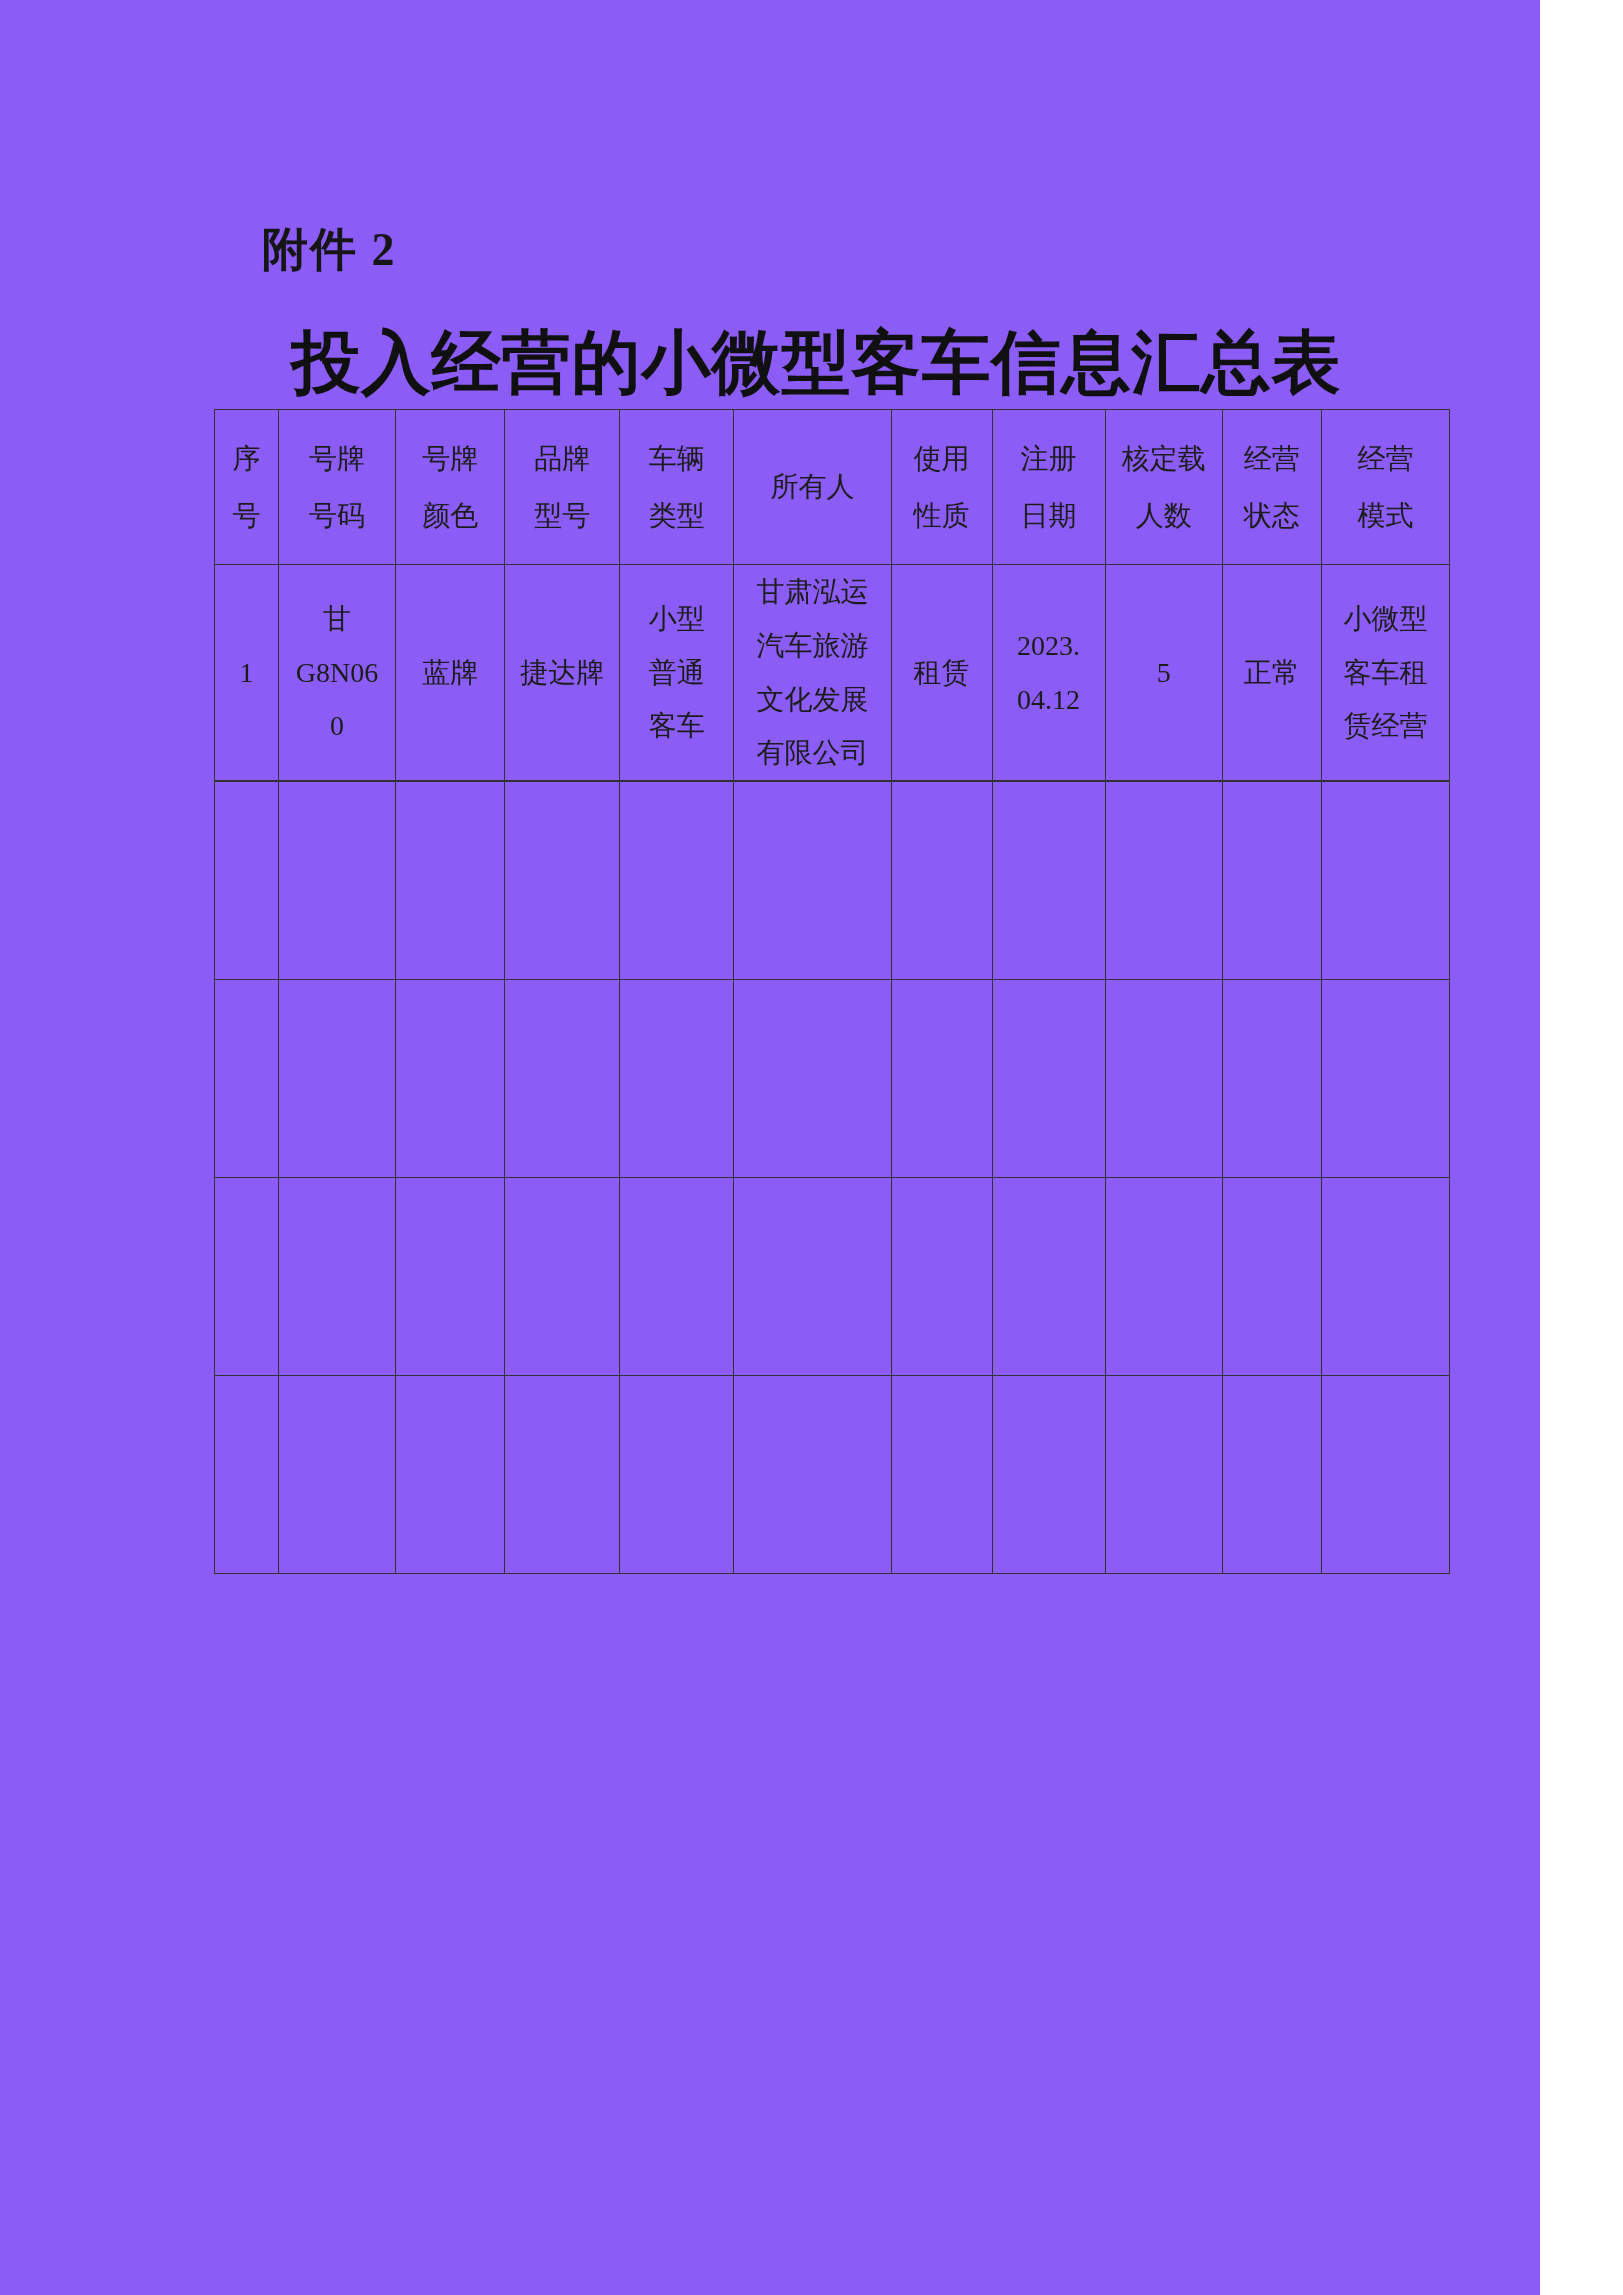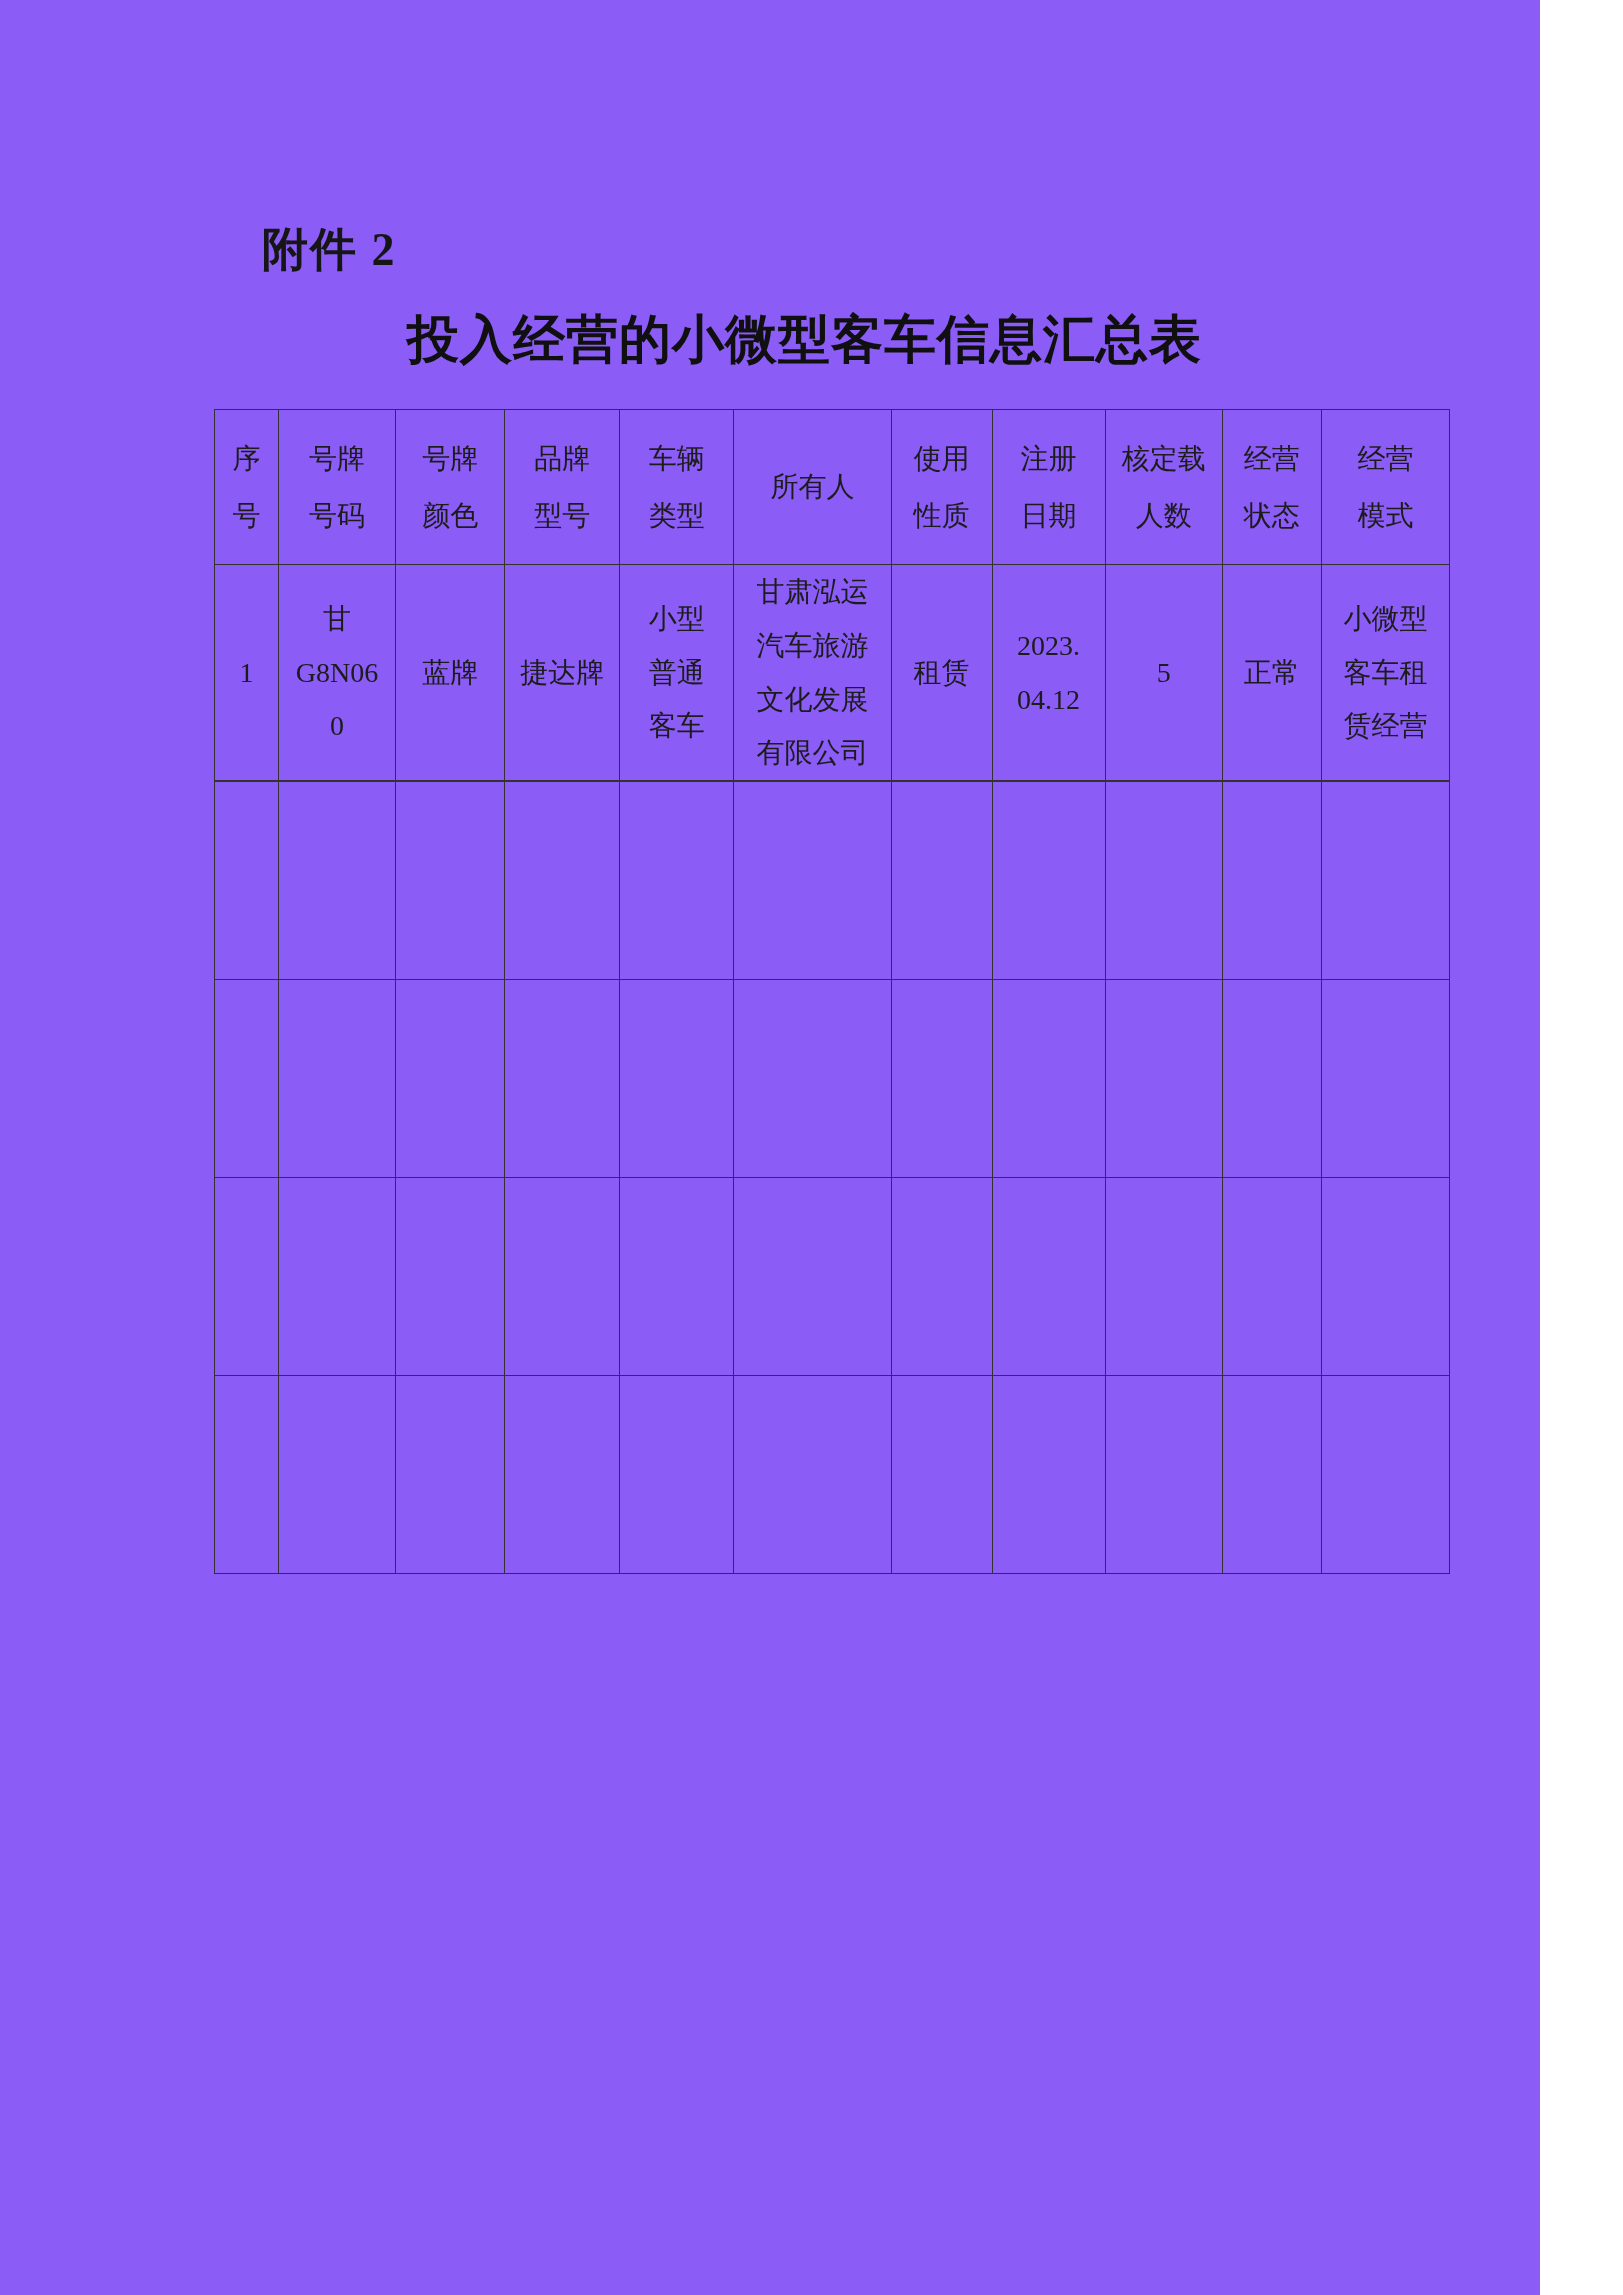--- a/index.html
+++ b/index.html
@@ -24,25 +24,25 @@
     font-size: 46px;
     font-weight: 700;
     letter-spacing: 2px;
     color: #161616;
   }
   .title {
     position: absolute;
     left: 0;
     top: 305px;
     width: 100%;
-    margin: 0;
+    margin: 12px;
     padding-left: 69px;
     box-sizing: border-box;
     text-align: center;
-    font-size: 52px;
+    font-size: 69px;
     font-weight: 700;
     letter-spacing: 1px;
     color: #101010;
   }
   table.summary-table {
     position: absolute;
     left: 214px;
     top: 409px;
     width: 1236px;
     border-collapse: collapse;

